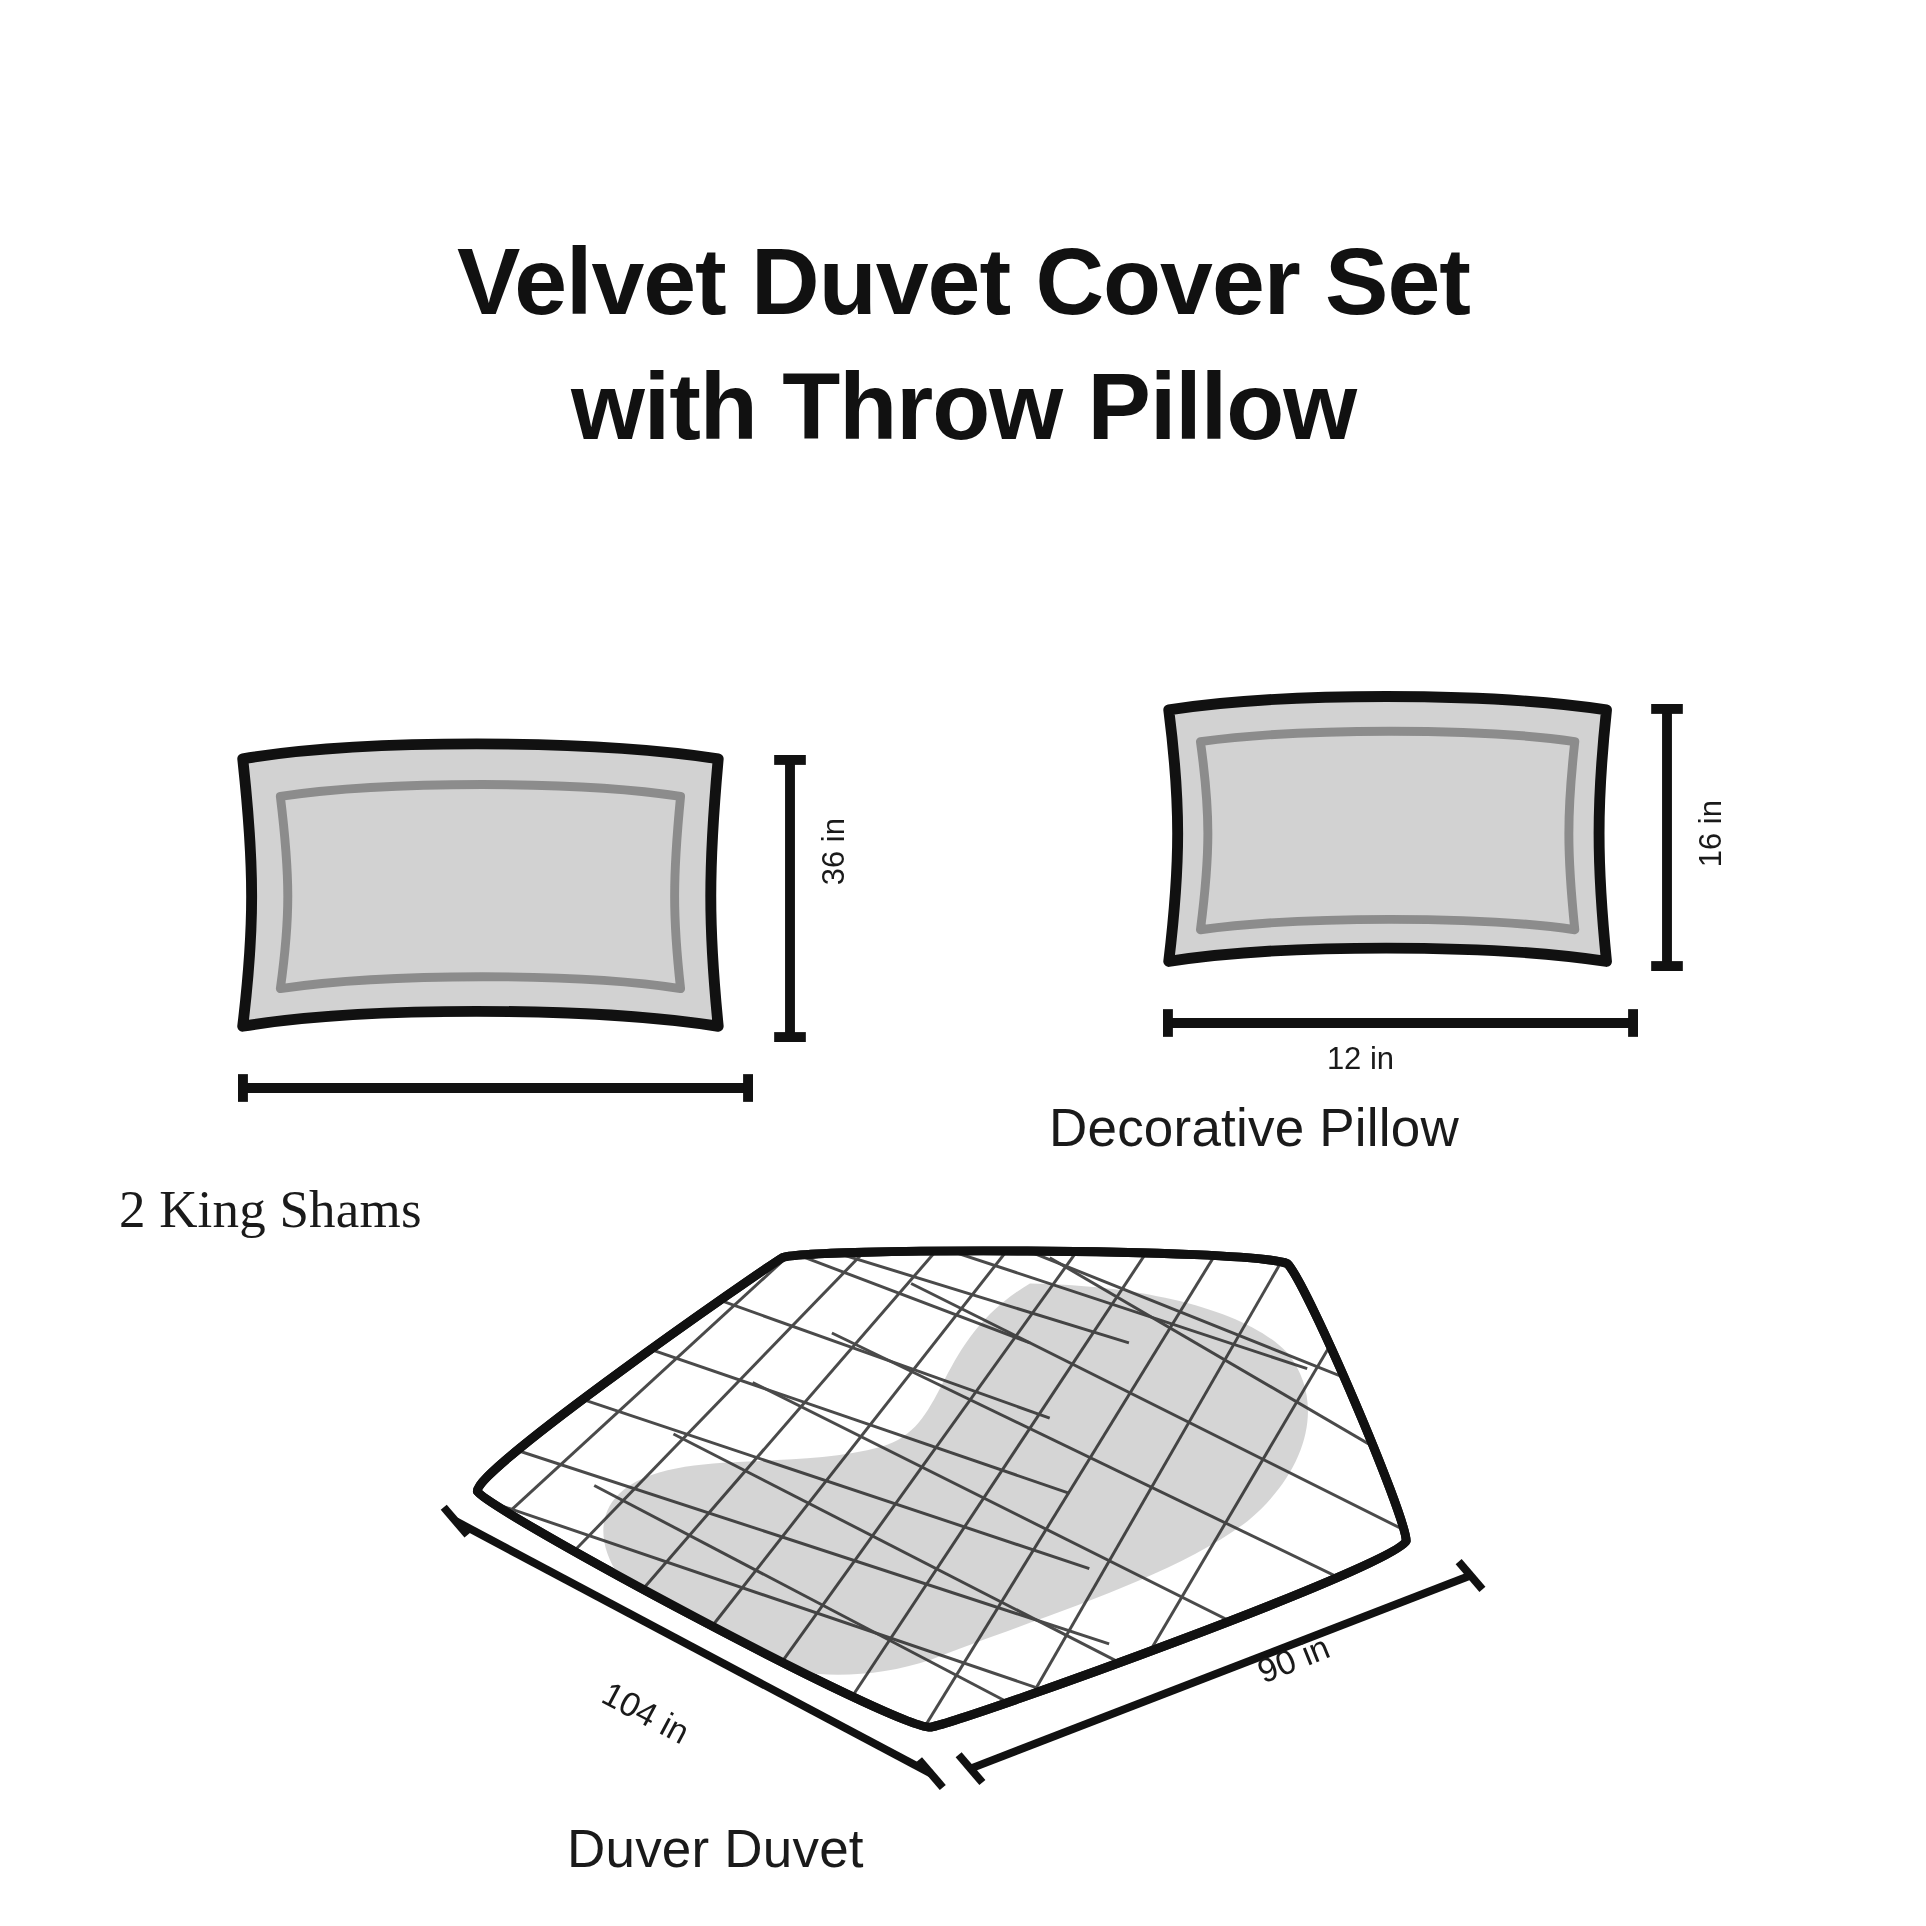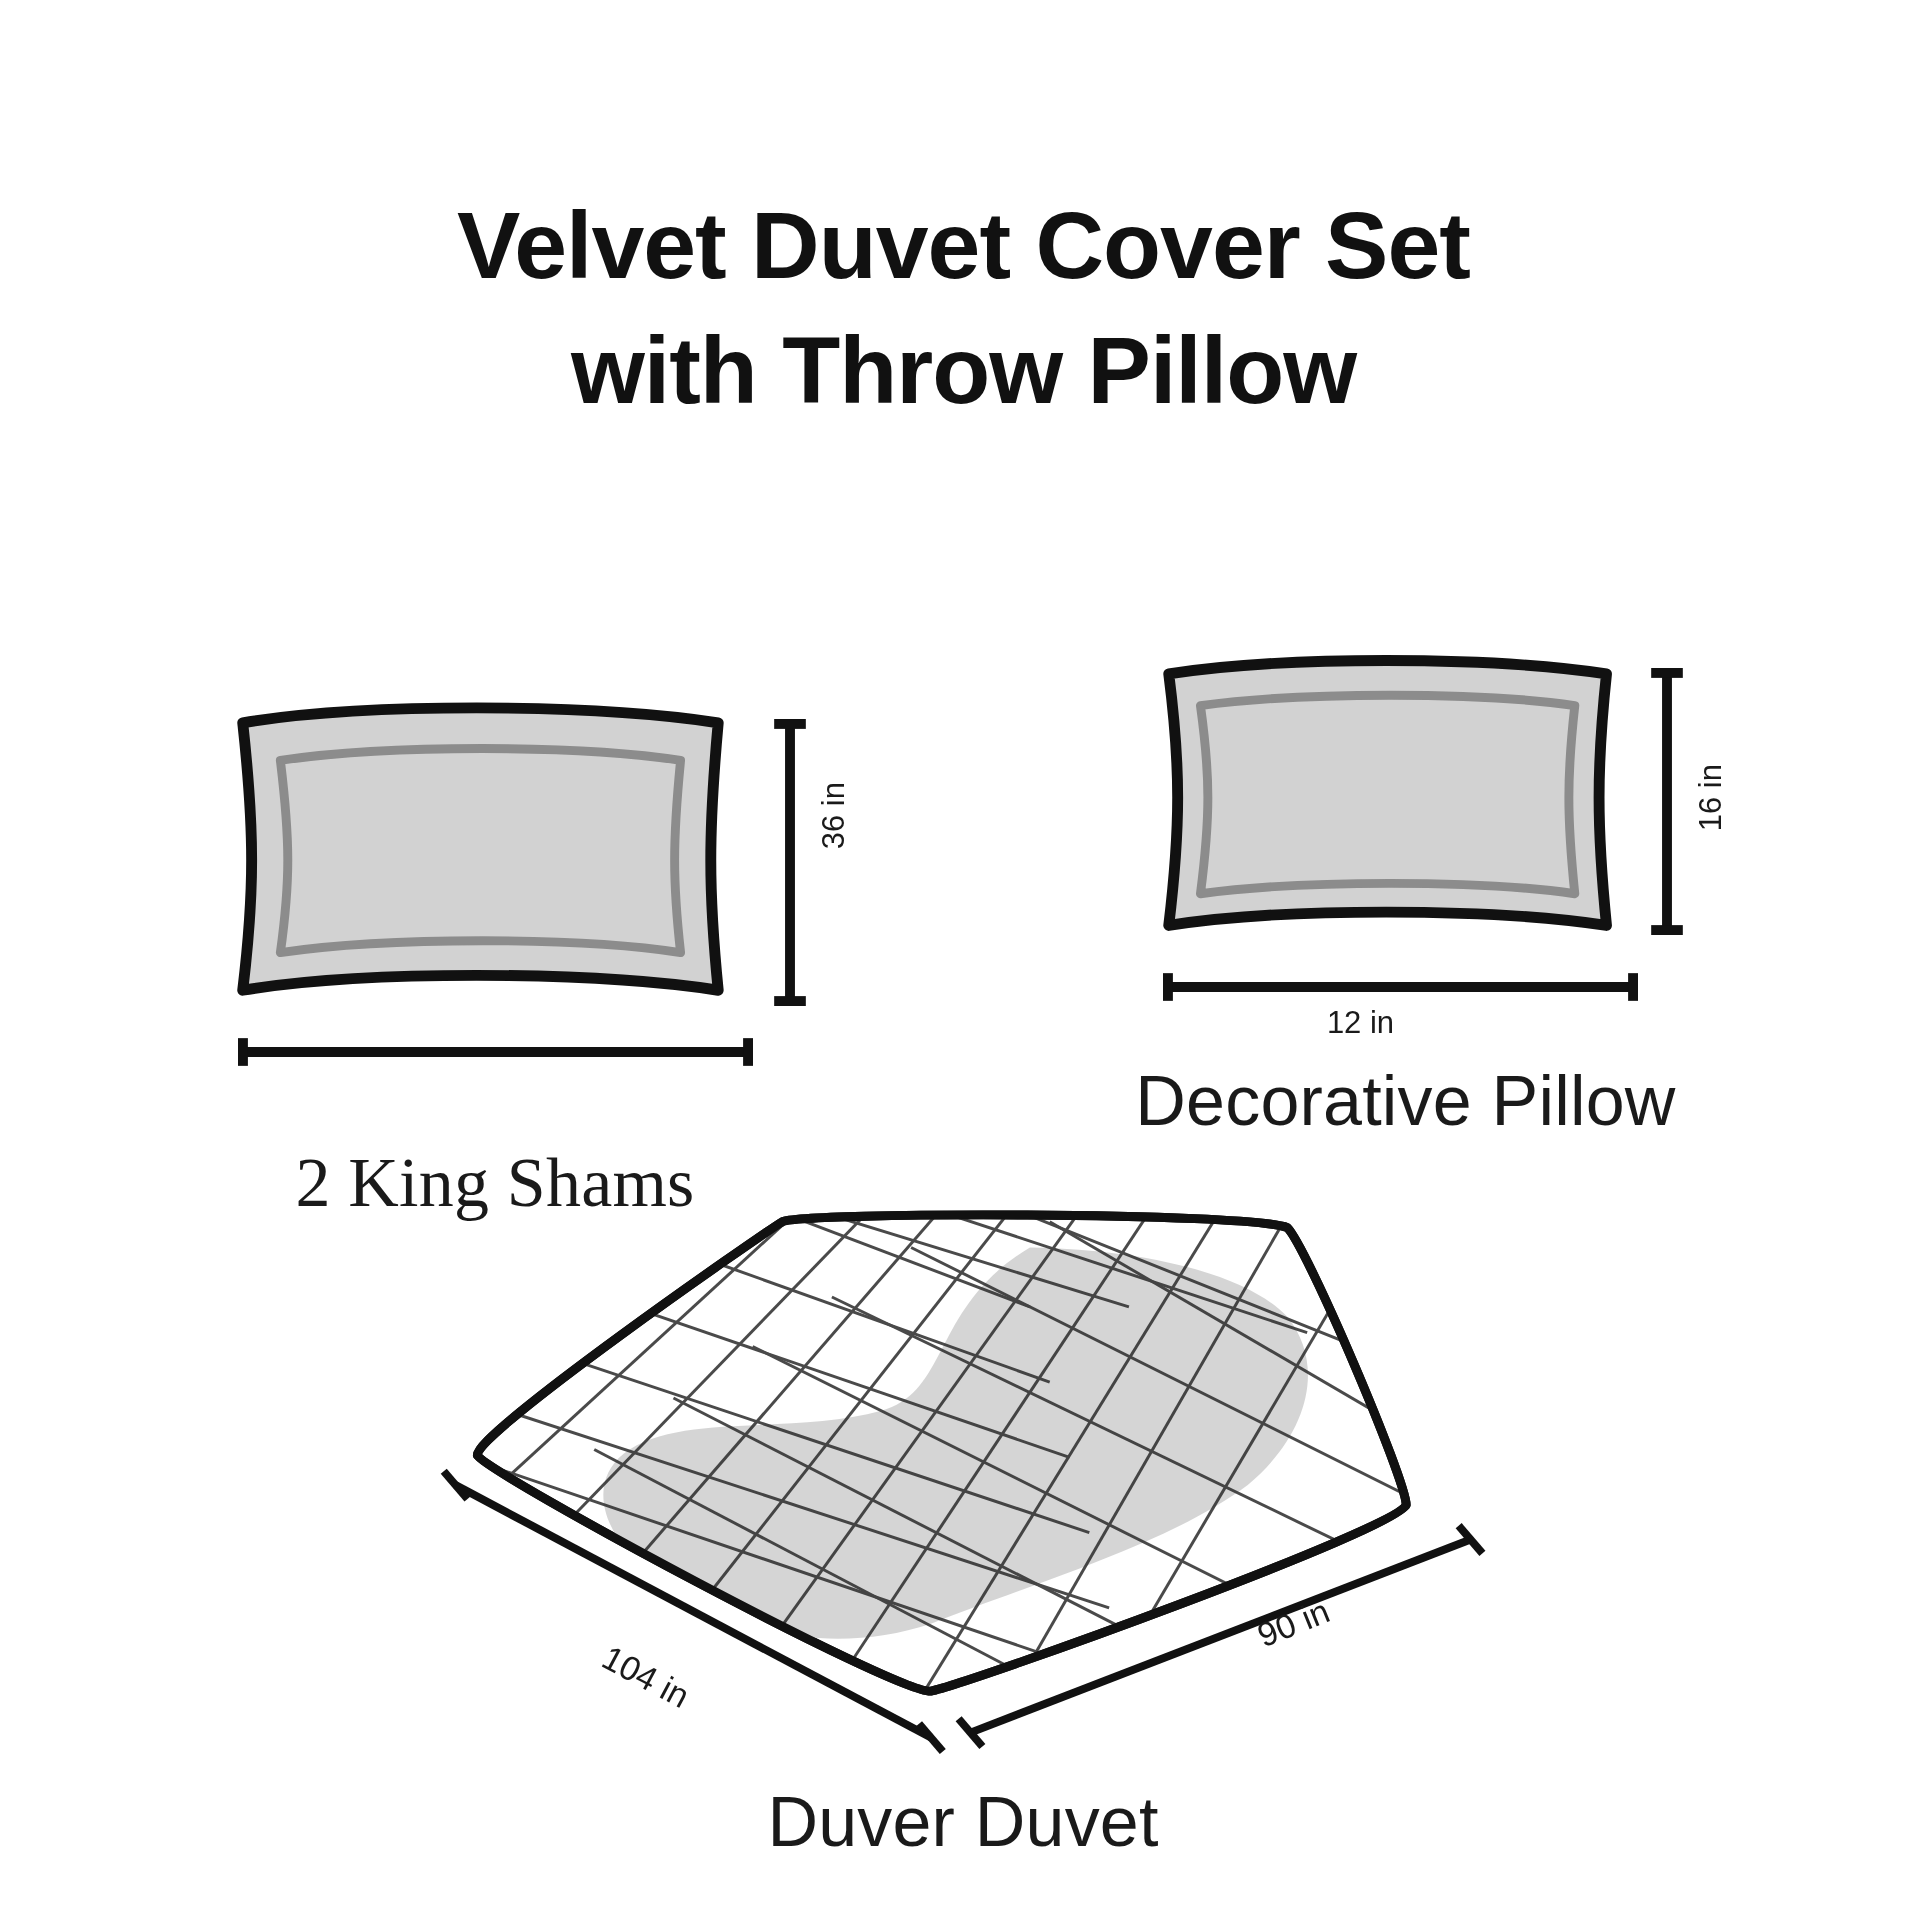--- a/index.html
+++ b/index.html
@@ -12,39 +12,40 @@
     height: 1927px;
     font-family: "Liberation Sans", sans-serif;
     color: #111111;
     overflow: hidden;
     position: relative;
   }
   #stage {
     position: relative;
     width: 1927px;
     height: 1504px;
+    margin-top: 36px;
   }
   .title {
     position: absolute;
     left: 0;
     top: 183px;
     width: 1927px;
     text-align: center;
     font-size: 95px;
     font-weight: bold;
     line-height: 1.32;
     letter-spacing: -1px;
     color: #111111;
   }
   .title .line { display: block; }
 
   .caption {
     position: absolute;
-    text-align: center;
-    font-size: 70px;
+    text-align: left;
+    font-size: 53px;
     color: #1a1a1a;
     letter-spacing: 0.2px;
   }
   .dim-label {
     position: absolute;
     font-size: 31px;
     color: #1a1a1a;
   }
   .dim-label.vertical {
     writing-mode: vertical-rl;

